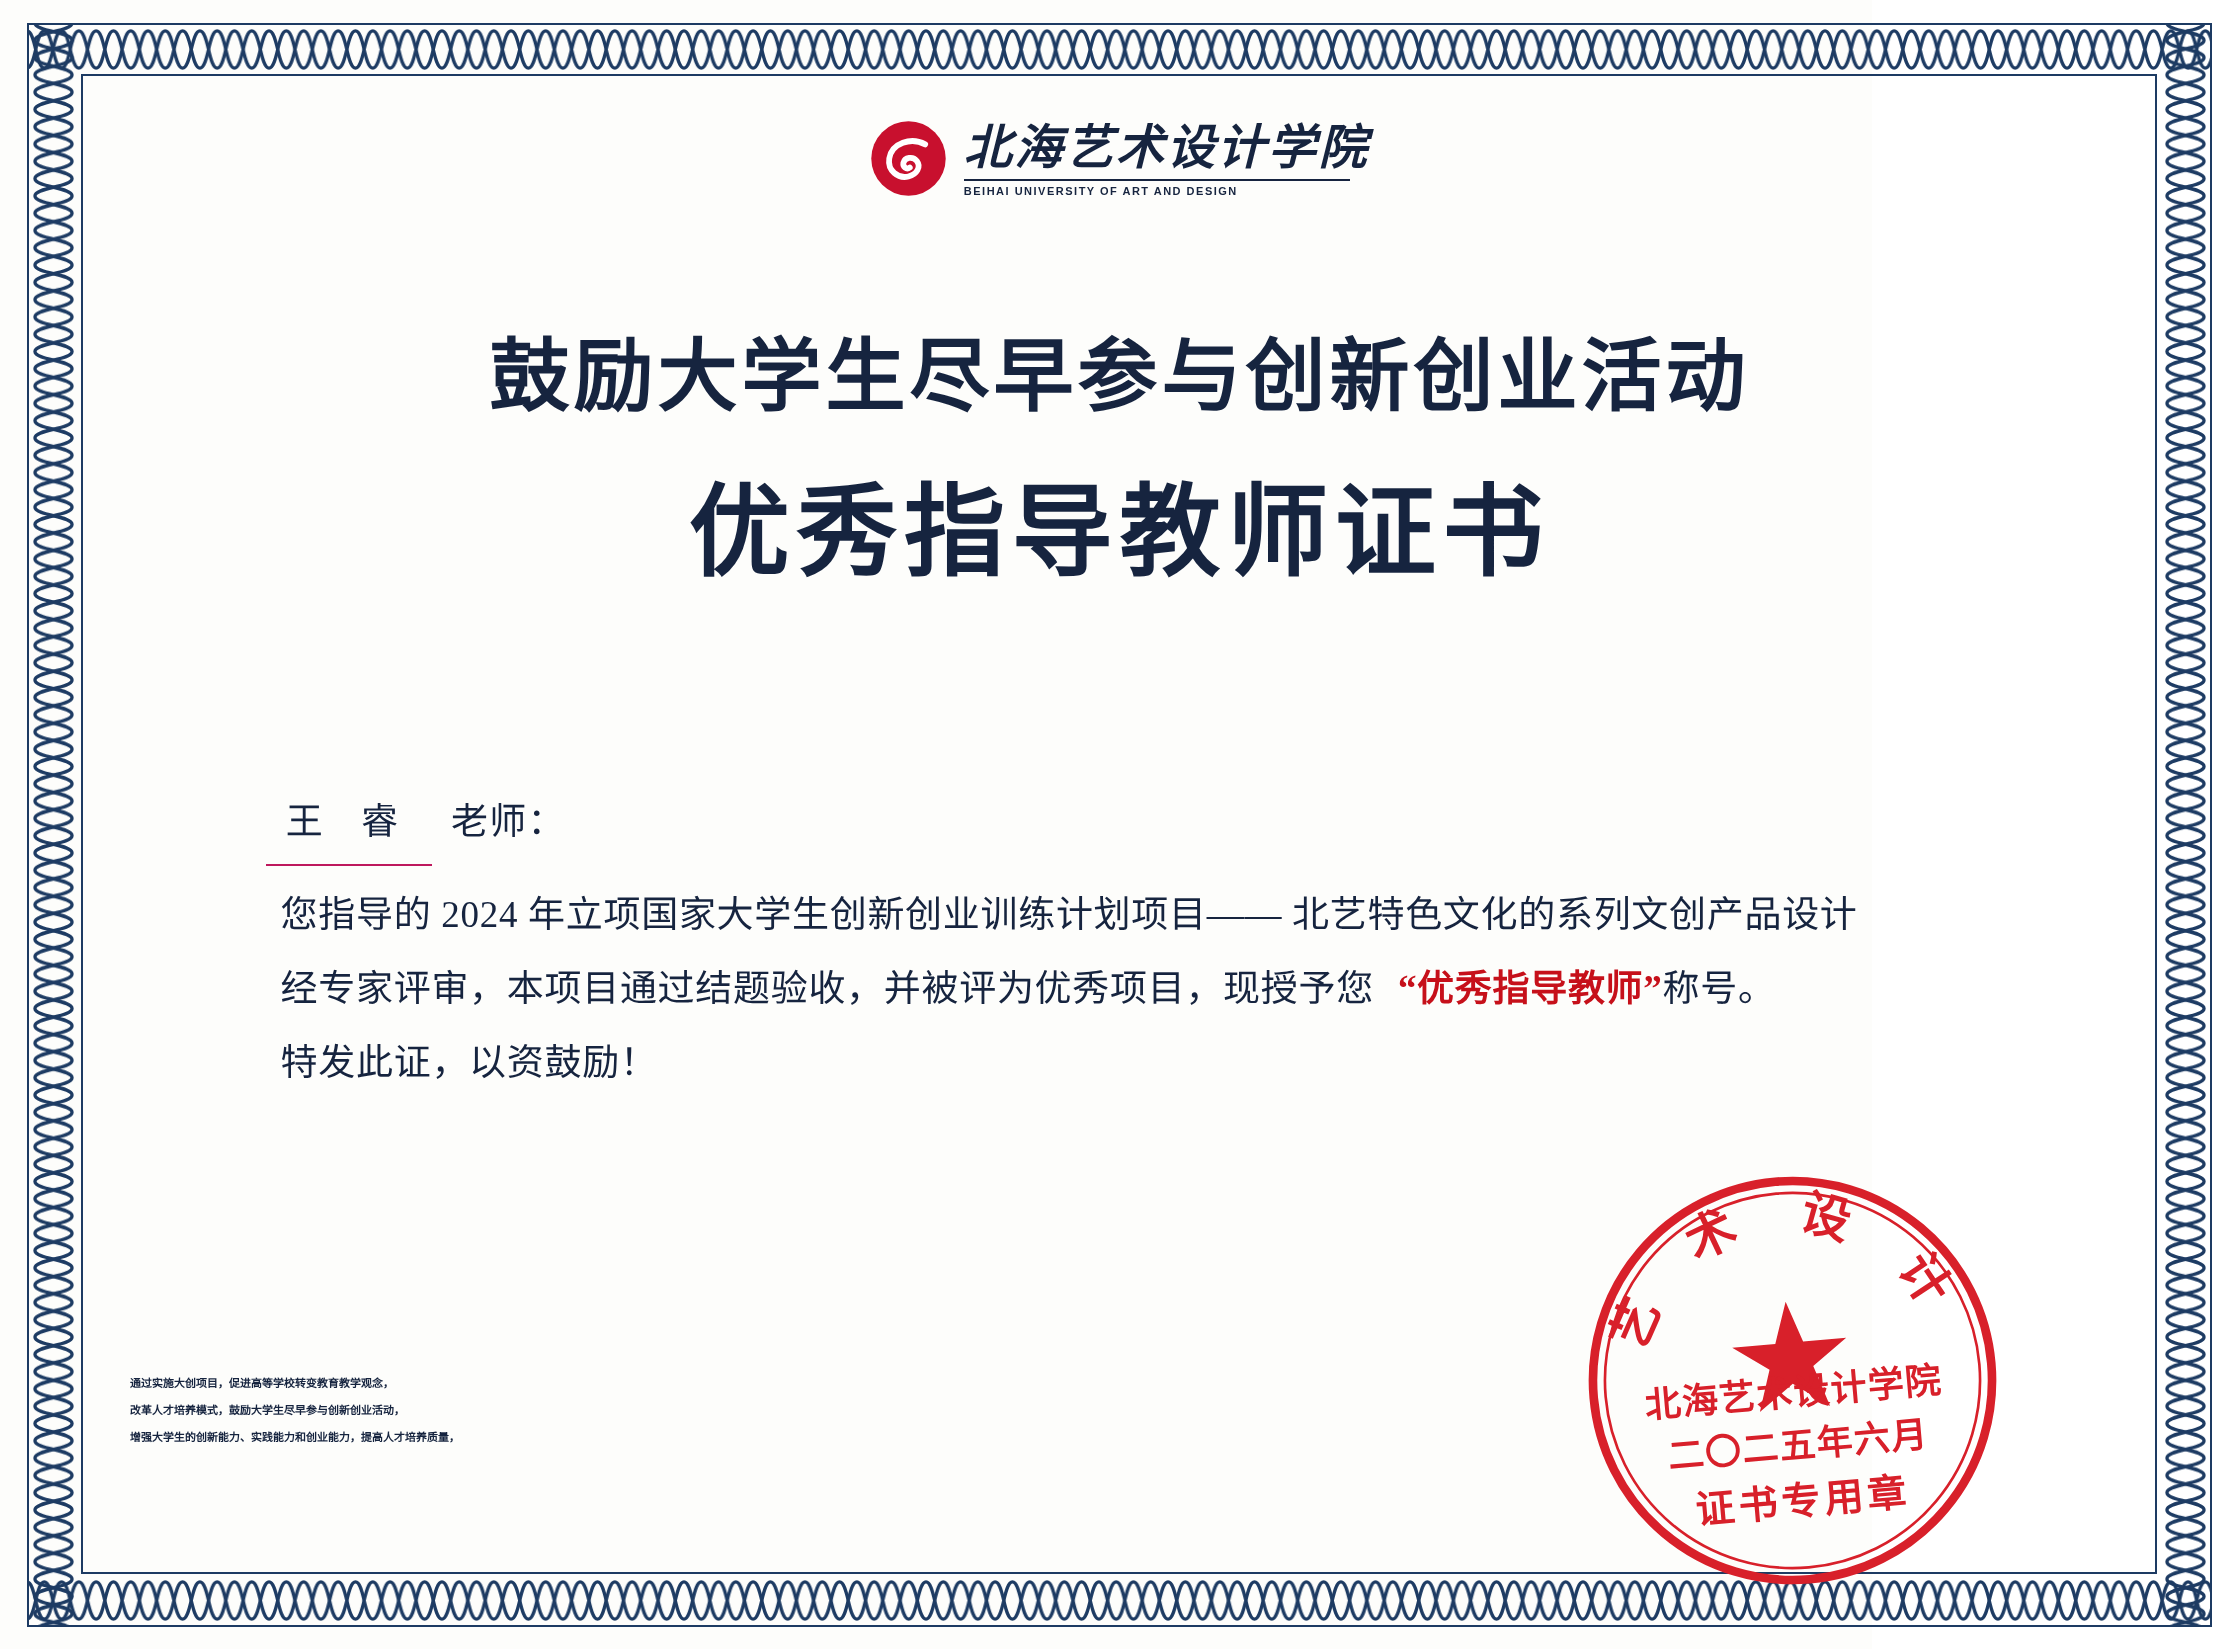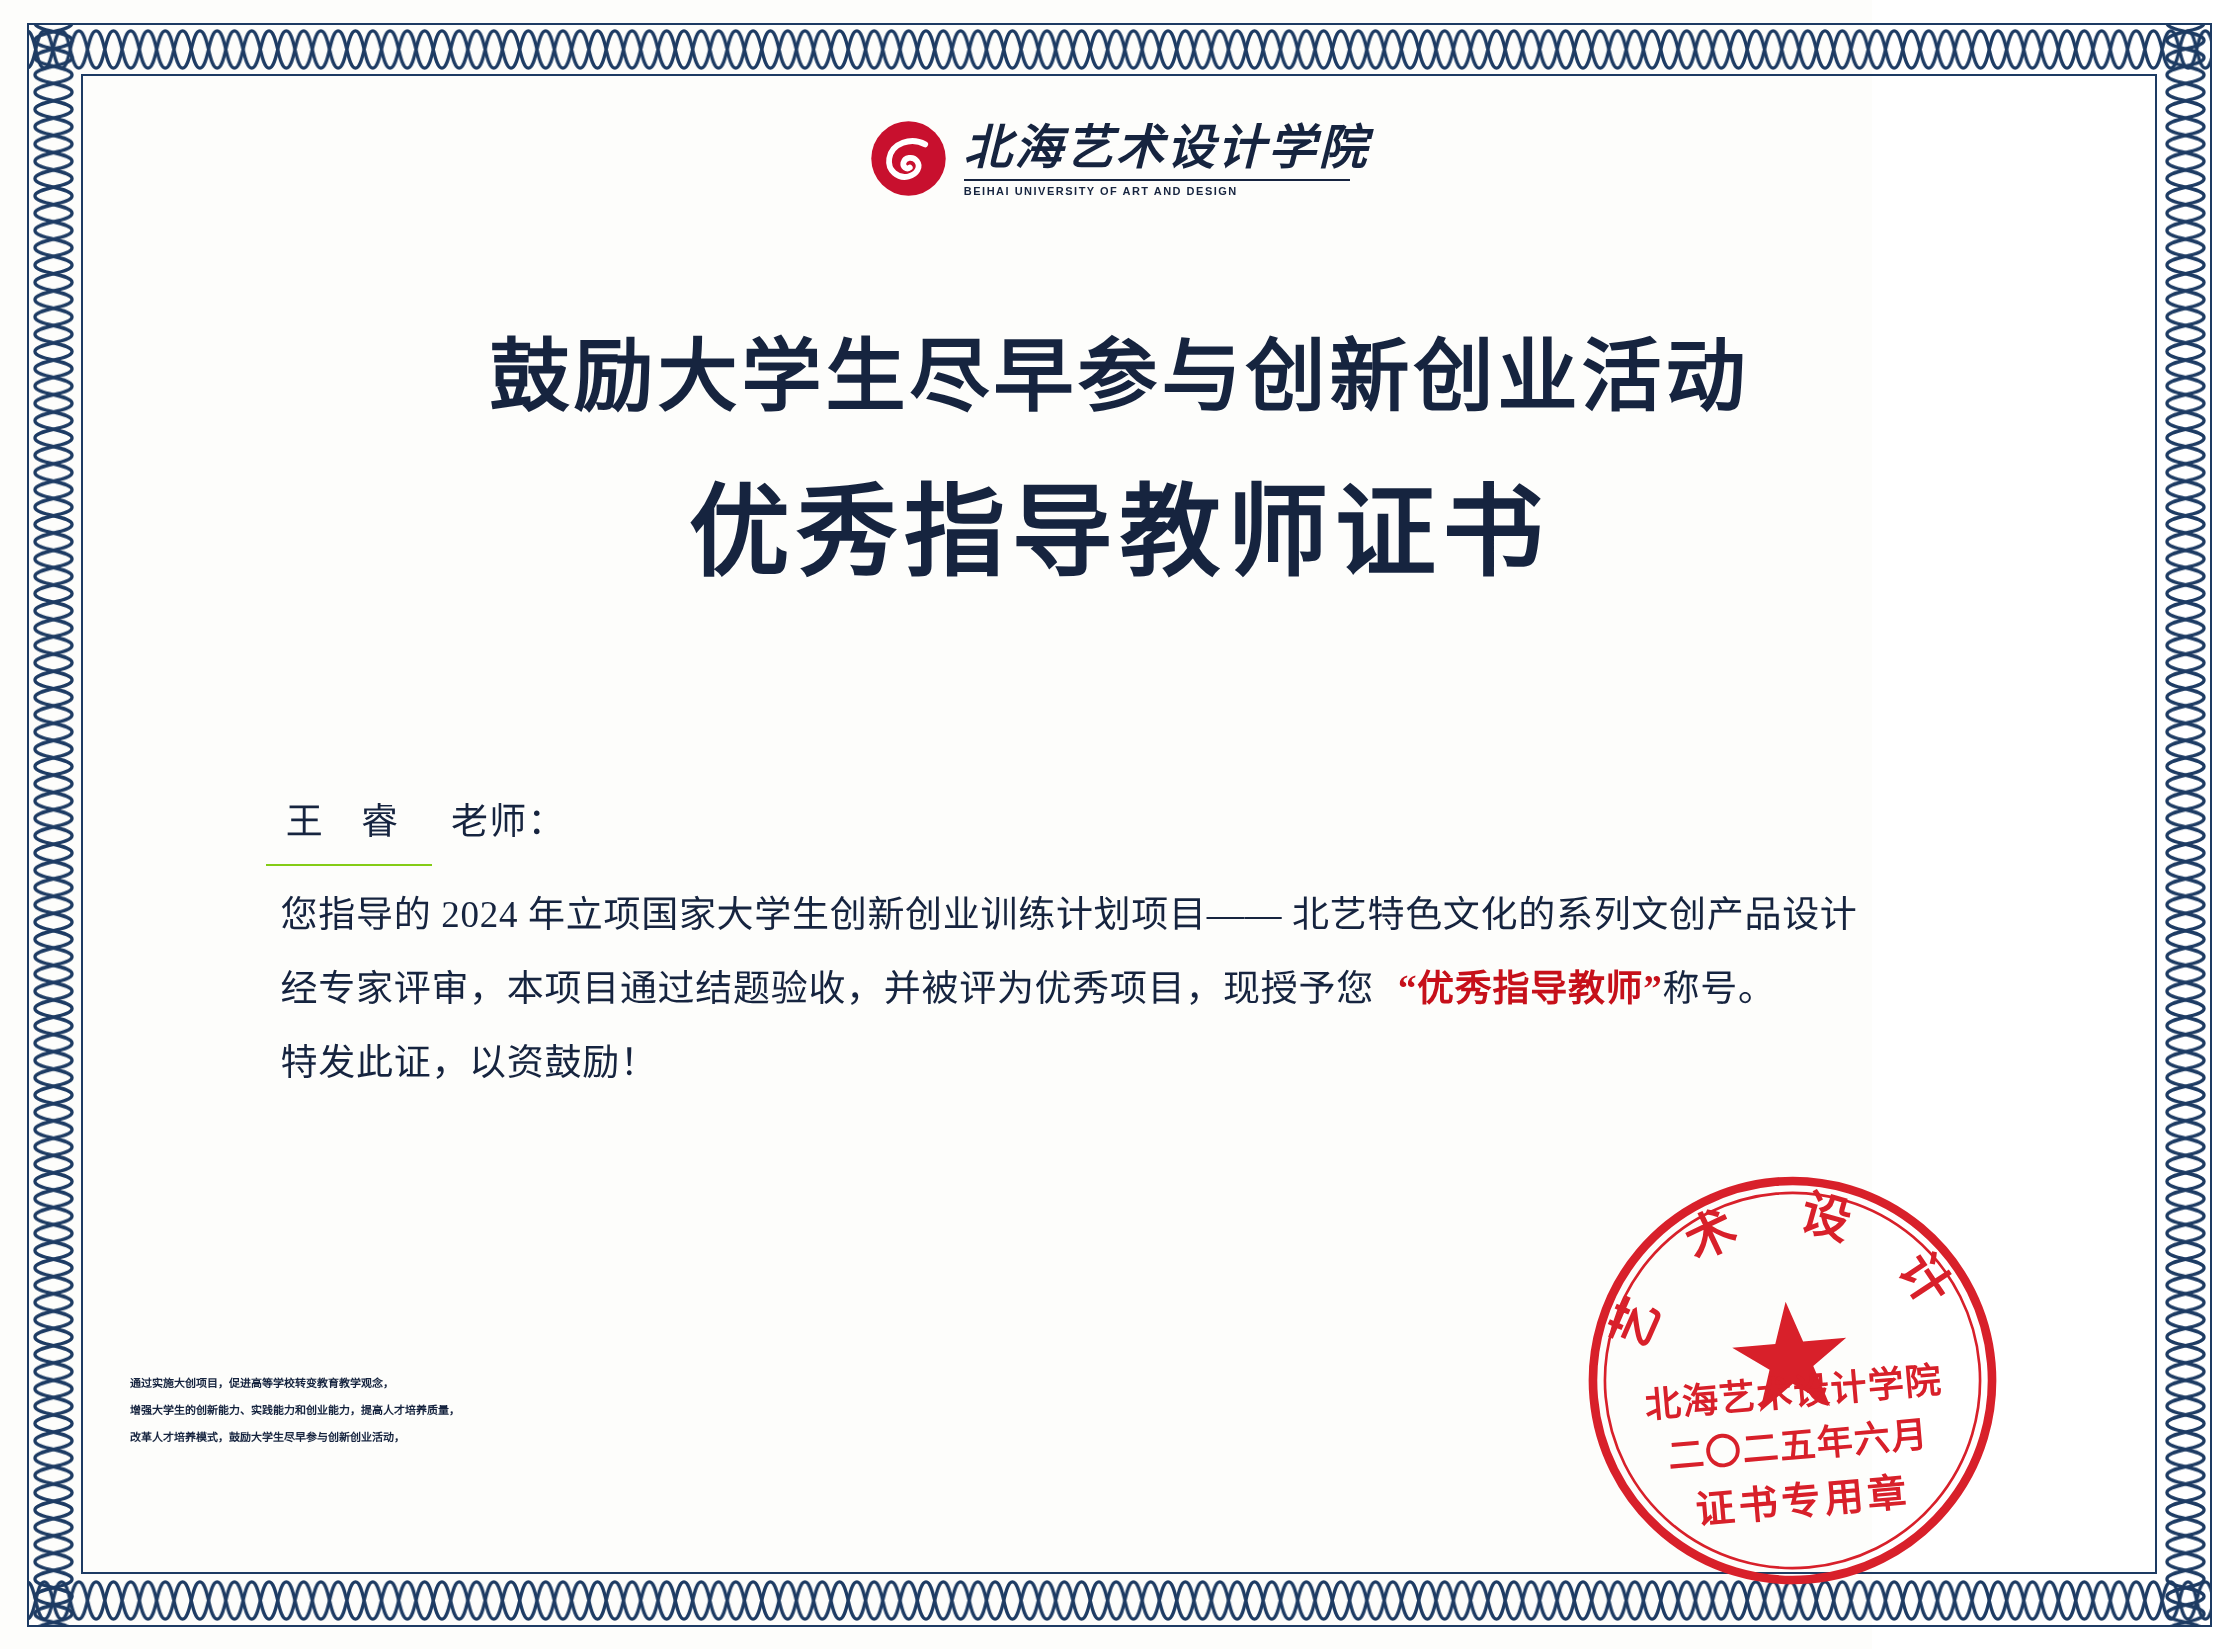--- a/index.html
+++ b/index.html
@@ -129,21 +129,21 @@
     align-items: baseline;
     margin-bottom: 12px;
   }
   .recipient-name {
     display: inline-block;
     min-width: 153px;
     text-align: center;
     font-size: 37px;
     letter-spacing: 14.6px;
     padding: 0 6.7px 5.3px 6.7px;
-    border-bottom: 2px solid #84cc16;
+    border-bottom: 2px solid #be185d;
     color: #16243f;
   }
   .recipient-suffix {
     font-size: 37px;
     margin-left: 18.6px;
     letter-spacing: 1.3px;
   }
   .para {
     text-indent: 0;
     letter-spacing: 0.7px;
@@ -258,22 +258,22 @@
       <span class="para-line">您指导的 2024 年立项国家大学生创新创业训练计划项目—— 北艺特色文化的系列文创产品设计</span>
       <span class="para-line">
         <span>经专家评审，本项目通过结题验收，并被评为优秀项目，现授予您</span><span class="honor">“优秀指导教师”</span><span>称号。</span>
       </span>
       <span class="para-line">特发此证，以资鼓励！</span>
     </div>
   </div>
 
   <div class="footnote">
     <div>通过实施大创项目，促进高等学校转变教育教学观念，</div>
+    <div>改革人才培养模式，鼓励大学生尽早参与创新创业活动，</div>
     <div>增强大学生的创新能力、实践能力和创业能力，提高人才培养质量，</div>
-    <div>改革人才培养模式，鼓励大学生尽早参与创新创业活动，</div>
   </div>
 
   <div class="seal">
     <svg class="seal-svg" viewBox="0 0 630 630">
       <defs>
         <path id="sealArc" d="M 90,315 A 225,225 0 0 1 540,315" fill="none"></path>
       </defs>
       <circle cx="315" cy="315" r="300" fill="none" stroke="#d8202a" stroke-width="13"></circle>
       <circle cx="315" cy="315" r="282" fill="none" stroke="#d8202a" stroke-width="4"></circle>
       <text font-family="'Liberation Serif', 'DejaVu Serif', serif" font-size="74" font-weight="700" fill="#d8202a" letter-spacing="34">

